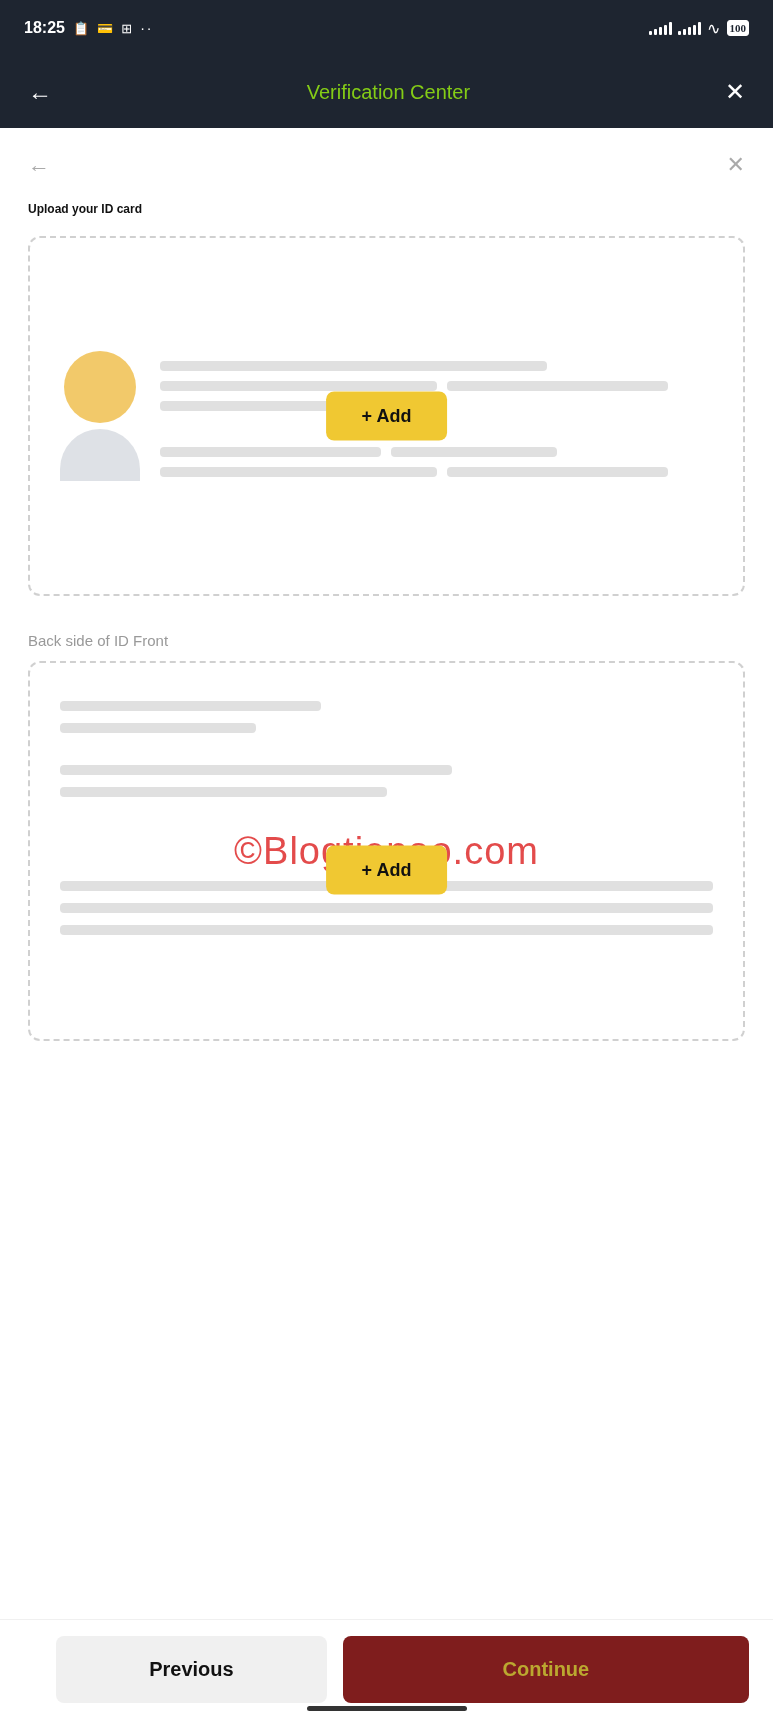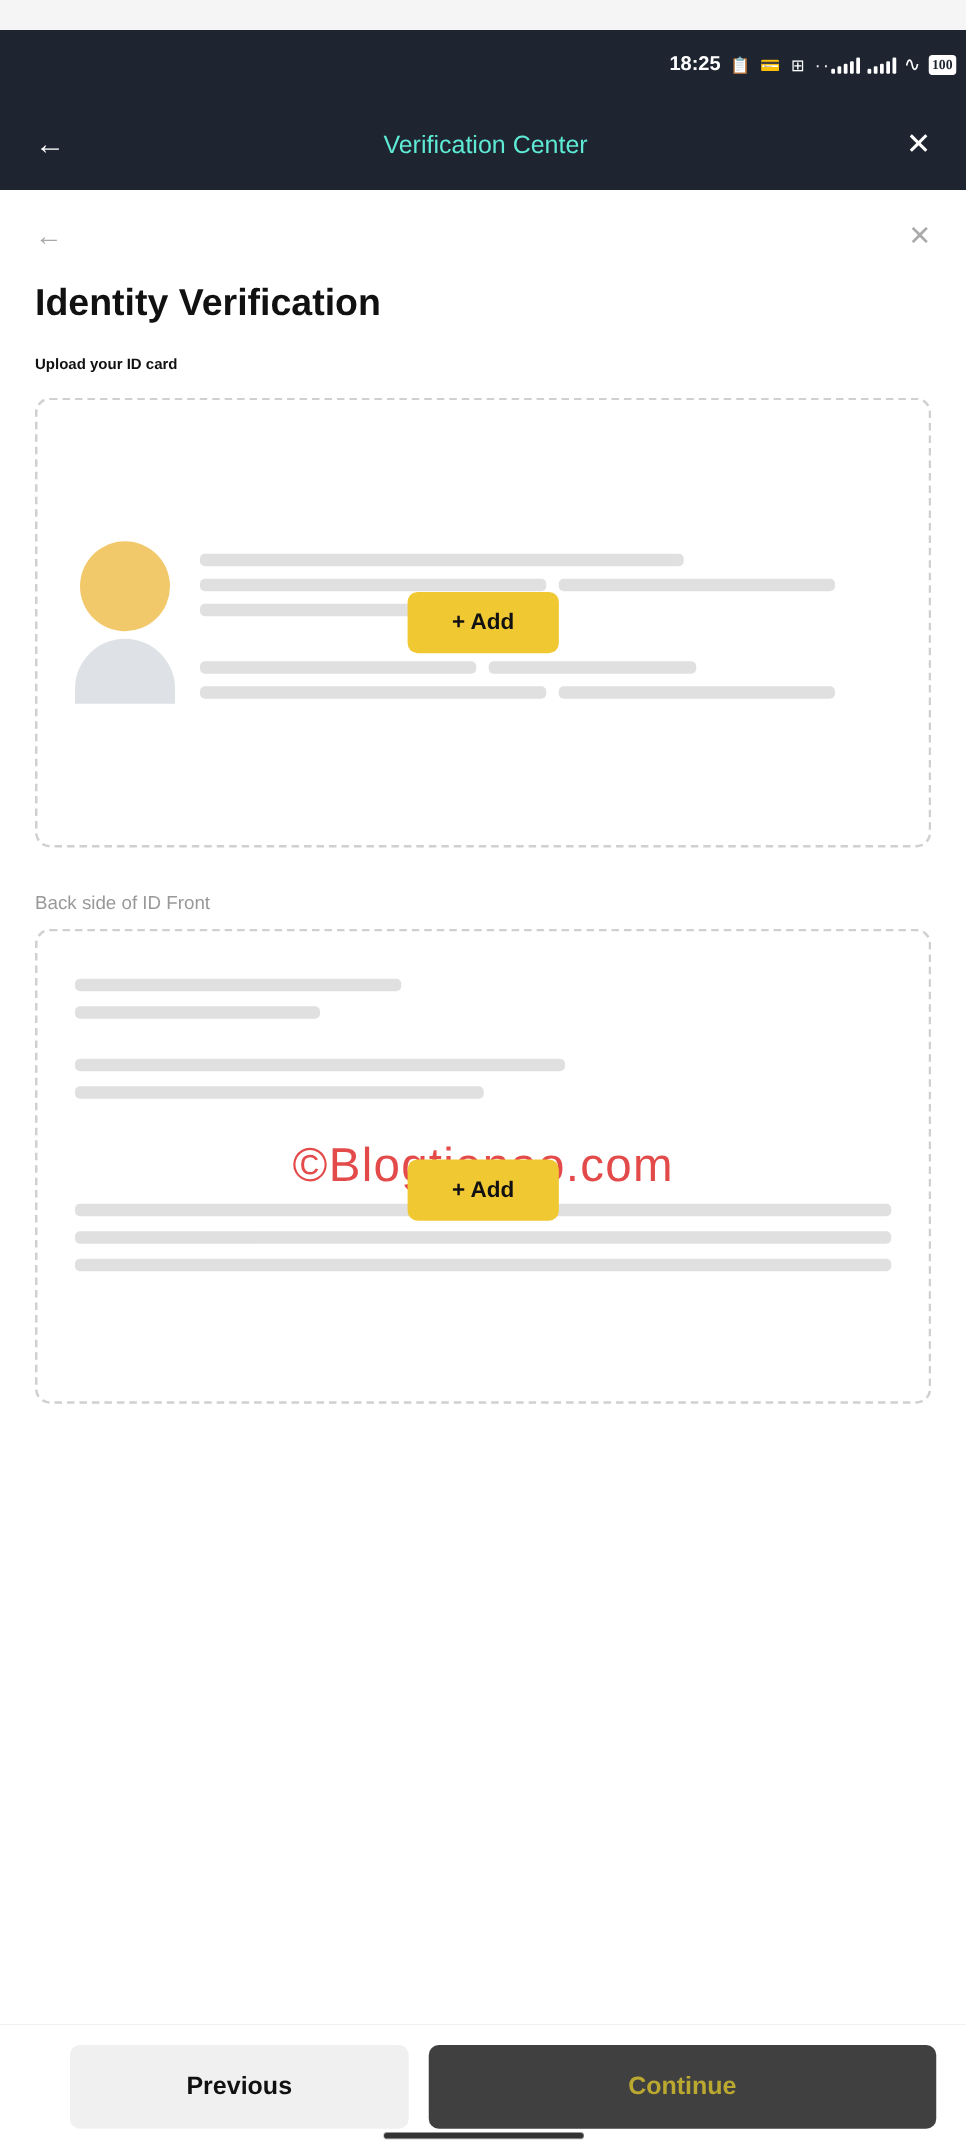--- a/index.html
+++ b/index.html
@@ -13,26 +13,25 @@
       position: relative;
       overflow-x: hidden;
     }
 
     
     .status-bar {
       background: #1e2530;
       height: 56px;
       display: flex;
       align-items: center;
-      justify-content: flex-end;
-      padding: 0 8px;
+      justify-content: space-between;
+      padding: 0 24px;
       color: white;
       font-size: 15px;
       font-weight: 500;
-      margin-top: 24px;
     }
 
     .status-bar-left {
       display: flex;
       align-items: center;
       gap: 8px;
     }
 
     .status-time {
       font-weight: 600;
@@ -51,21 +50,21 @@
       height: 72px;
       display: flex;
       align-items: center;
       justify-content: space-between;
       padding: 0 28px;
       color: white;
     }
 
     .nav-title {
       font-size: 20px;
-      color: #5eead4;
+      color: #84cc16;
       font-weight: 400;
     }
 
     .nav-icon {
       font-size: 24px;
       color: white;
       cursor: pointer;
       line-height: 1;
     }
 
@@ -276,21 +275,21 @@
       border: none;
       font-size: 20px;
       font-weight: 600;
       cursor: pointer;
       margin: 16px 0 16px 24px;
       border-radius: 8px;
     }
 
     .btn-continue {
       flex: 1.5;
-      background: #404040;
+      background: #7f1d1d;
       color: #bba830;
       border: none;
       font-size: 20px;
       font-weight: 600;
       cursor: pointer;
       margin: 16px 24px 16px 16px;
       border-radius: 8px;
     }
 
     
@@ -371,21 +370,20 @@
   <span class="nav-icon">✕</span>
 </div>
 
 <div class="main-content">
 
   <div class="inner-nav">
     <span class="inner-nav-icon">←</span>
     <span class="inner-nav-icon">✕</span>
   </div>
 
-  <h1 class="page-title">Identity Verification</h1>
 
   <div class="section-label">Upload your ID card</div>
 
   <div class="upload-section">
     <div class="upload-box">
 
       <div class="id-card-illustration-front">
         <div class="id-illustration-inner">
           <div class="id-avatar-area">
             <div class="id-avatar-circle"></div>

